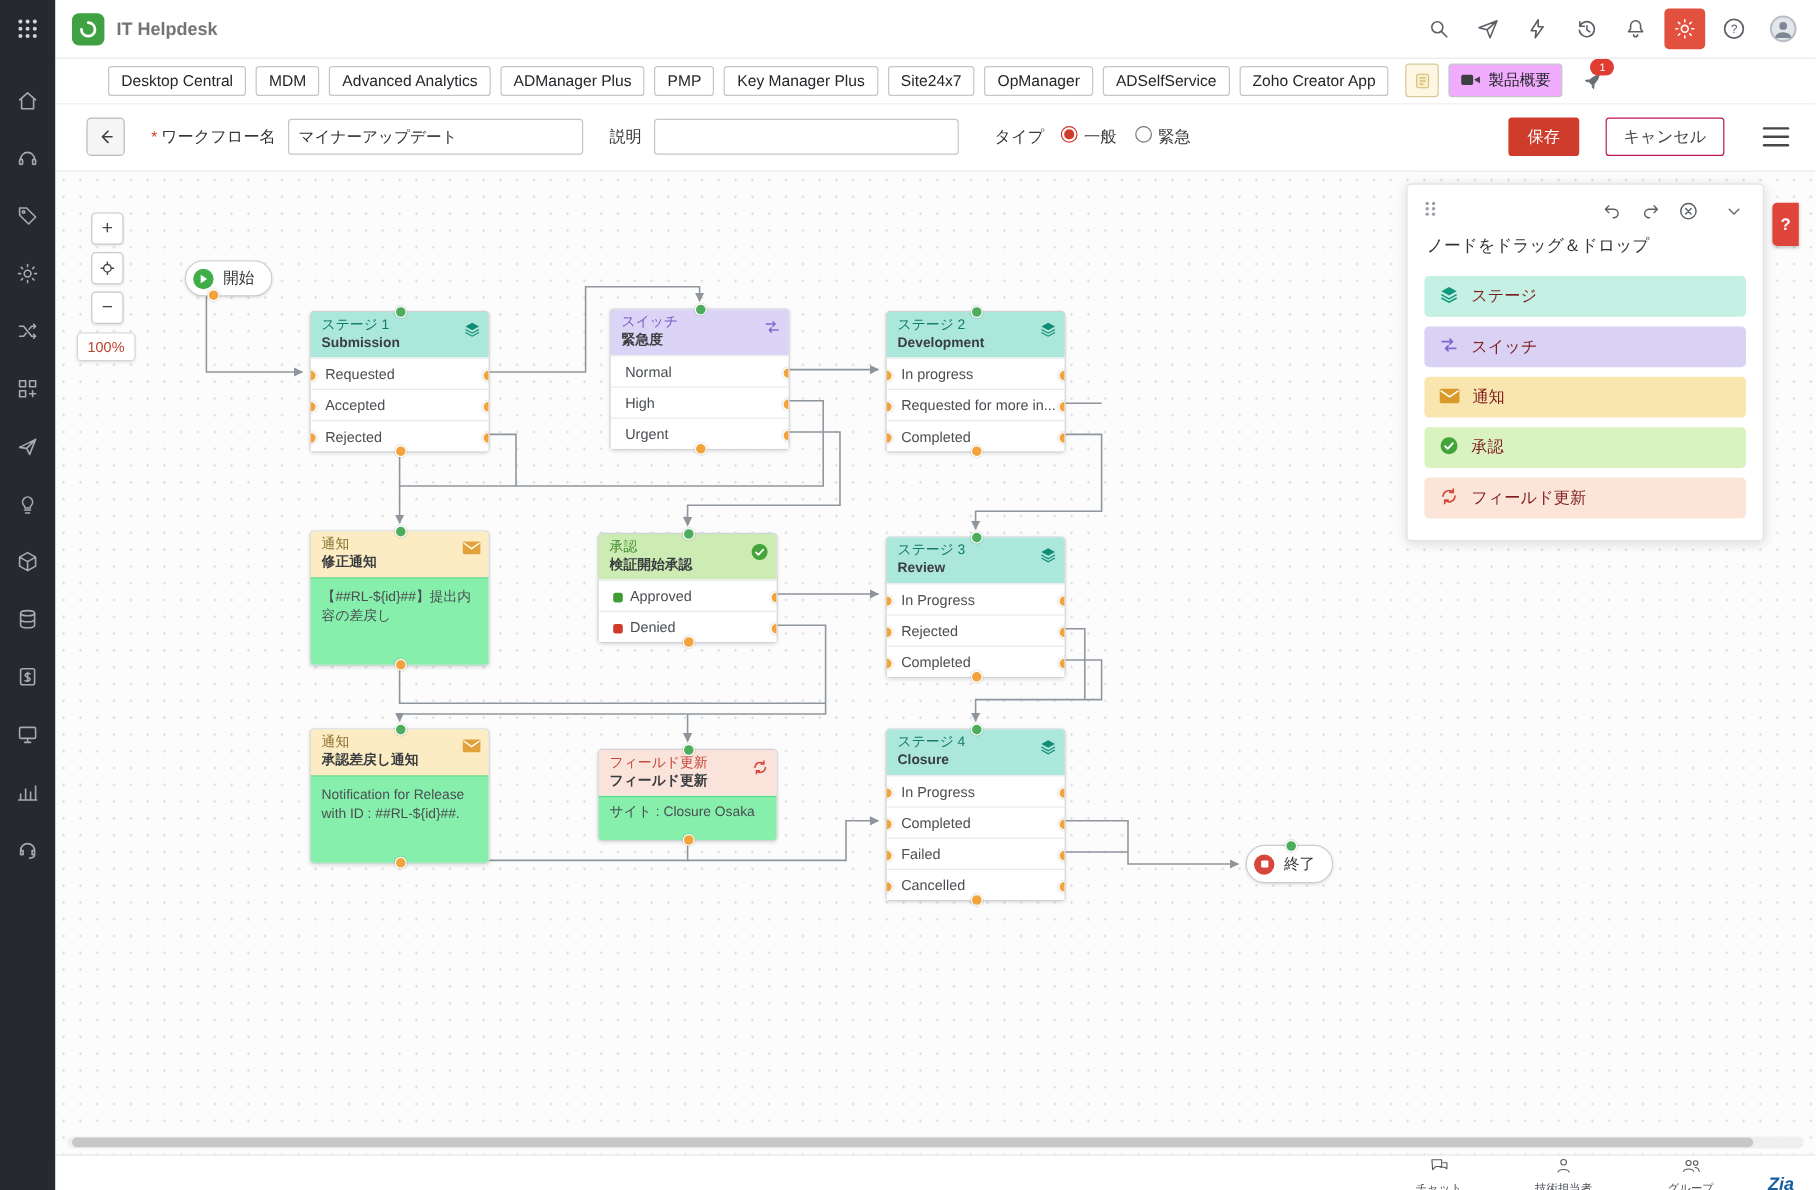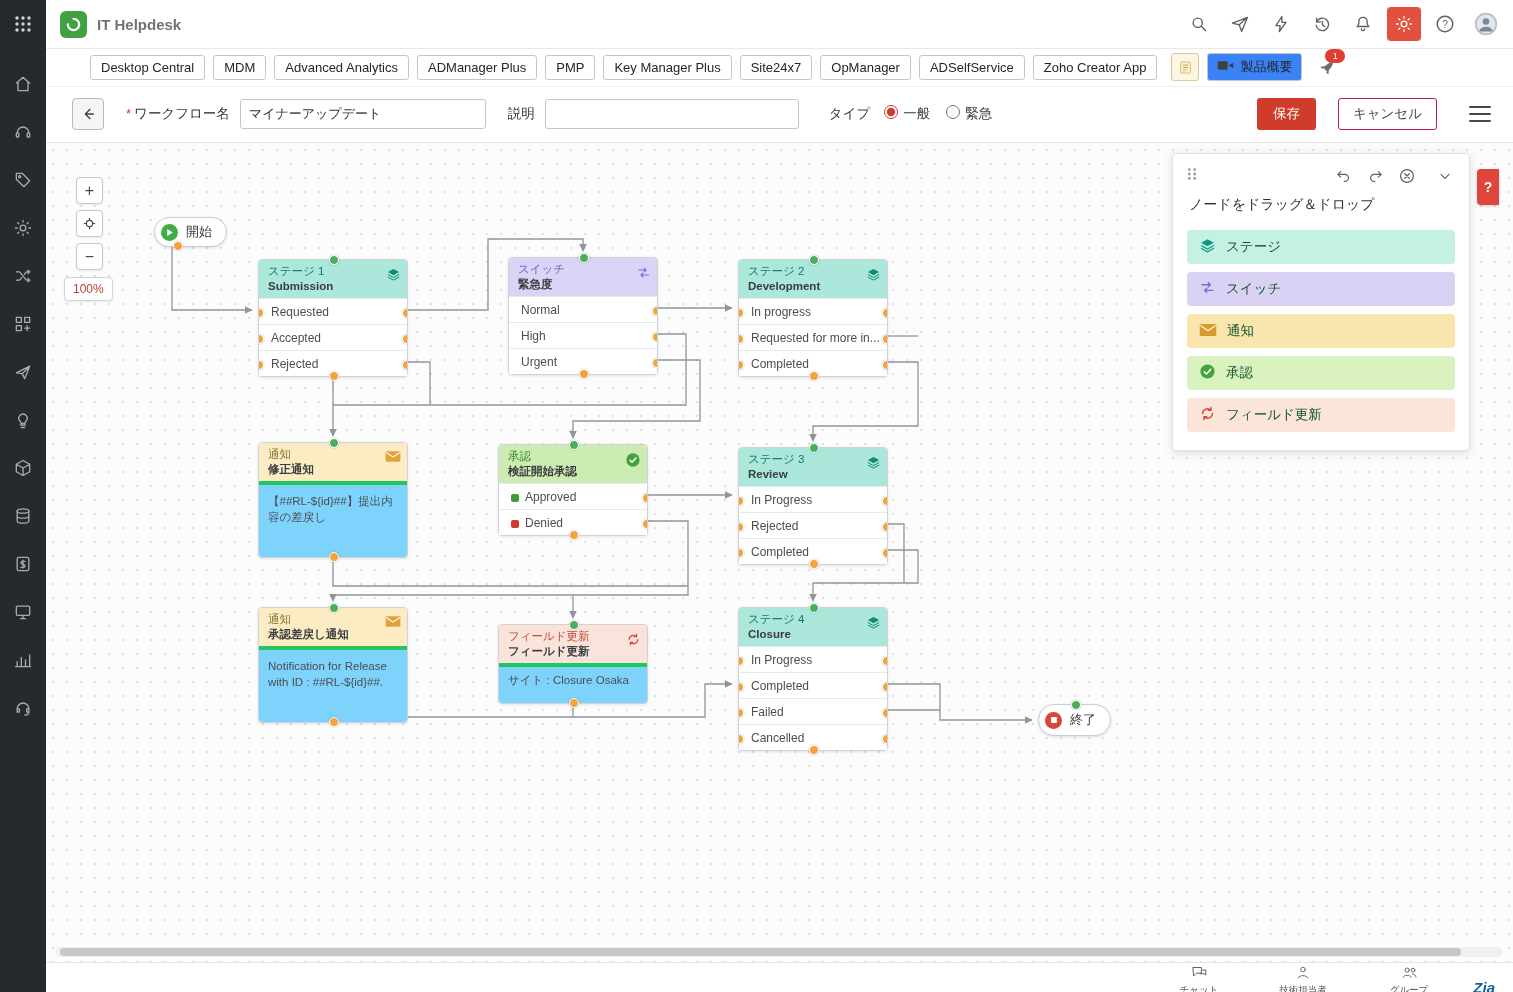--- a/index.html
+++ b/index.html
@@ -18,21 +18,21 @@
   .top-icons{margin-left:auto;display:flex;align-items:center;gap:7px;padding-right:10px;}
   .tico{width:34px;height:34px;display:flex;align-items:center;justify-content:center;border-radius:4px;cursor:pointer;}
   .tico svg{stroke:#5b6066;fill:none;stroke-width:1.6;stroke-linecap:round;stroke-linejoin:round;}
   .tico.active{background:#e2513e;}
   .tico.active svg{stroke:#fff;}
 
   
   .tabsbar{position:absolute;left:46px;top:48px;right:0;height:38px;background:#fff;border-bottom:1px solid #efefef;display:flex;align-items:center;gap:8px;padding-left:44px;z-index:14;}
   .ptab{font-size:13px;color:#23262a;background:#fff;border:1px solid #c3c7cb;border-radius:3px;padding:4px 10px;cursor:pointer;white-space:nowrap;font-family:inherit;}
   .notesbtn{width:26px;height:26px;border:1px solid #d8c99a;background:#fdf6e2;border-radius:3px;display:flex;align-items:center;justify-content:center;cursor:pointer;margin-left:6px;}
-  .overviewbtn{display:flex;align-items:center;gap:6px;border:1px solid #c3c7cb;border-radius:3px;background:#3b82f6;padding:4px 9px;font-size:13px;color:#23262a;cursor:pointer;font-family:inherit;}
+  .overviewbtn{display:flex;align-items:flex-end;gap:6px;border:1px solid #c3c7cb;border-radius:3px;background:#f0abfc;padding:4px 9px;font-size:13px;color:#23262a;cursor:pointer;font-family:inherit;}
   .rocketwrap{position:relative;margin-left:4px;cursor:pointer;width:26px;height:26px;display:flex;align-items:center;justify-content:center;}
   .badge{position:absolute;top:-5px;right:-5px;min-width:14px;height:14px;border-radius:8px;background:#e03c31;color:#fff;font-size:9px;display:flex;align-items:center;justify-content:center;padding:0 3px;}
 
   
   .toolbar{position:absolute;left:46px;top:86px;right:0;height:56px;background:#fff;display:flex;align-items:center;padding:0 16px;box-sizing:border-box;z-index:13;}
   .backbtn{width:30px;height:30px;border:1px solid #b9b9b9;border-radius:4px;background:#f5f5f5;display:flex;align-items:center;justify-content:center;cursor:pointer;margin-left:10px;}
   .backbtn svg{stroke:#3c3f43;fill:none;stroke-width:2;stroke-linecap:round;stroke-linejoin:round;}
   .flabel{font-size:13.5px;color:#33363a;margin-left:22px;}
   .req{color:#d03a2c;margin-right:3px;font-size:13px;}
   .tinput{height:28px;border:1px solid #c6c6c6;border-radius:3px;padding:0 8px;font-size:13px;color:#2e3134;margin-left:10px;font-family:inherit;}
@@ -59,41 +59,41 @@
   .nhead{position:relative;padding:4px 36px 4px 9px;border-radius:3px 3px 0 0;height:38px;box-sizing:border-box;}
   .nhead .t1{font-size:11.5px;line-height:15px;}
   .nhead .t2{font-size:11.5px;font-weight:bold;color:#3a3d40;line-height:15px;white-space:nowrap;overflow:hidden;}
   .hicon{position:absolute;right:6px;top:7px;}
   .stage .nhead{background:#abe7da;}   .stage .t1{color:#127a6a;}
   .switch .nhead{background:#dcd4f6;}  .switch .t1{color:#6f5ec4;}
   .notification .nhead{background:#fbecc3;} .notification .t1{color:#8a6f2f;}
   .approval .nhead{background:#cdecb4;} .approval .t1{color:#3f8a2f;}
   .fieldupdate .nhead{background:#fae3da;} .fieldupdate .t1{color:#c4473a;}
   .nrow{position:relative;padding:5px 10px 5px 12px;border-top:1px solid #e9e9e9;color:#4a4e52;line-height:16px;height:26px;box-sizing:border-box;white-space:nowrap;overflow:hidden;background:#fff;}
-  .nbody{min-height:56px;padding:8px 9px;font-size:11.5px;line-height:1.4;color:#4a4e52;background:#7dd3fc;border-top:4px solid #22c55e;border-radius:0 0 3px 3px;}
+  .nbody{min-height:56px;padding:8px 9px;font-size:11.5px;line-height:1.4;color:#4a4e52;background:#86efac;border-top:1px solid #22c55e;border-radius:0 0 3px 3px;}
   .nbody.one{min-height:26px;padding:5px 9px;}
   .bullet{display:inline-block;width:8px;height:8px;border-radius:2px;margin-right:6px;vertical-align:-1px;}
   .port{position:absolute;width:8px;height:8px;border-radius:50%;background:#f2a33c;border:1px solid #fff;box-shadow:0 0 0 1px rgba(0,0,0,.08);z-index:4;}
   .port.l{left:-5px;top:50%;margin-top:-4px;}
   .port.r{right:-5px;top:50%;margin-top:-4px;}
   .port.t{top:-5px;left:50%;margin-left:-4px;background:#4cae5c;}
   .port.b{bottom:-5px;left:50%;margin-left:-4px;}
 
   
   .pill{position:absolute;background:#fff;border:1px solid #c9cdd1;border-radius:16px;box-shadow:0 1px 3px rgba(0,0,0,.12);display:flex;align-items:center;gap:8px;padding:0 14px 0 6px;height:28px;z-index:3;font-size:13px;color:#33363a;}
   .pill .dotic{width:17px;height:17px;border-radius:50%;display:flex;align-items:center;justify-content:center;}
 
   
   .palette{position:absolute;left:1126px;top:10px;width:296px;background:#fff;border:1px solid #e2e2e2;border-radius:4px;box-shadow:0 2px 10px rgba(0,0,0,.13);z-index:6;padding-bottom:10px;}
   .pal-head{display:flex;align-items:center;padding:10px 12px 2px 12px;}
   .pal-head .sp{flex:1;}
   .pal-head .pico{width:24px;height:24px;display:flex;align-items:center;justify-content:center;cursor:pointer;margin-left:8px;}
   .pal-head svg{stroke:#5a5f66;fill:none;stroke-width:1.6;stroke-linecap:round;stroke-linejoin:round;}
   .pal-title{font-size:14px;color:#2f3337;padding:6px 16px 8px 16px;}
-  .pal-item{display:flex;align-items:center;gap:10px;height:34px;margin:8px 14px;border-radius:4px;padding-left:12px;font-size:13.5px;color:#14532d;cursor:grab;}
+  .pal-item{display:flex;align-items:center;gap:10px;height:34px;margin:8px 14px;border-radius:4px;padding-left:12px;font-size:13.5px;color:#7f1d1d;cursor:grab;}
   .helptab{position:absolute;right:14px;top:26px;width:22px;height:36px;background:#e0453c;border-radius:4px 0 0 4px;color:#fff;display:flex;align-items:center;justify-content:center;font-size:14px;font-weight:bold;z-index:6;cursor:pointer;box-shadow:0 1px 3px rgba(0,0,0,.2);}
 
   
   .hscroll{position:absolute;left:10px;right:10px;bottom:6px;height:10px;background:#efefef;border-radius:5px;z-index:5;}
   .hscroll .thumb{position:absolute;left:4px;right:42px;top:1px;height:8px;background:#c7c7c7;border-radius:4px;cursor:pointer;}
 
   
   .footer{position:absolute;left:46px;top:962px;right:0;height:30px;background:#fff;border-top:1px solid #e6e6e6;z-index:15;}
   .fitem{position:absolute;top:2px;display:flex;flex-direction:column;align-items:center;width:90px;cursor:pointer;}
   .fitem svg{stroke:#54585d;fill:none;stroke-width:1.5;stroke-linecap:round;stroke-linejoin:round;}

